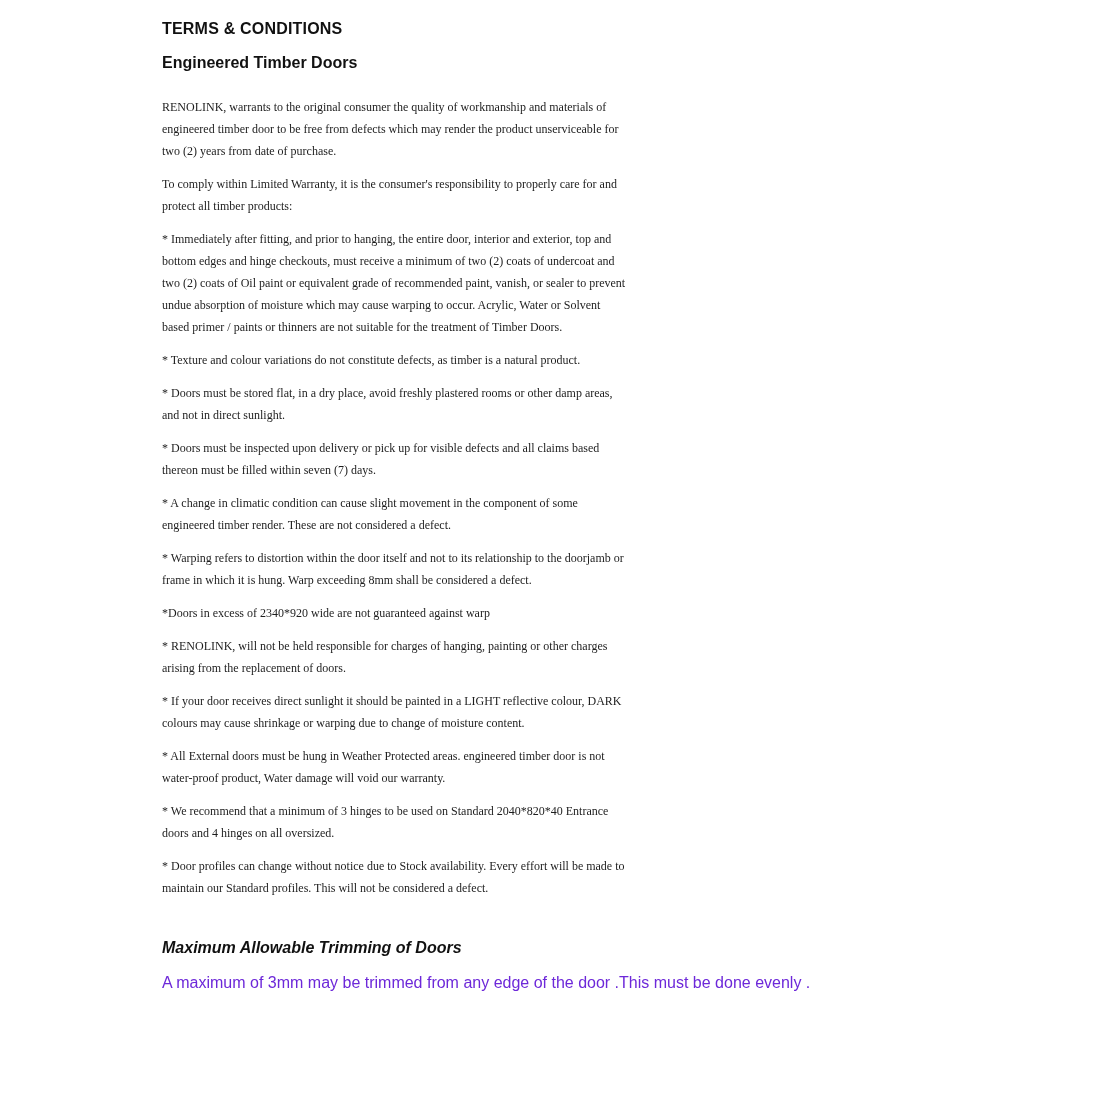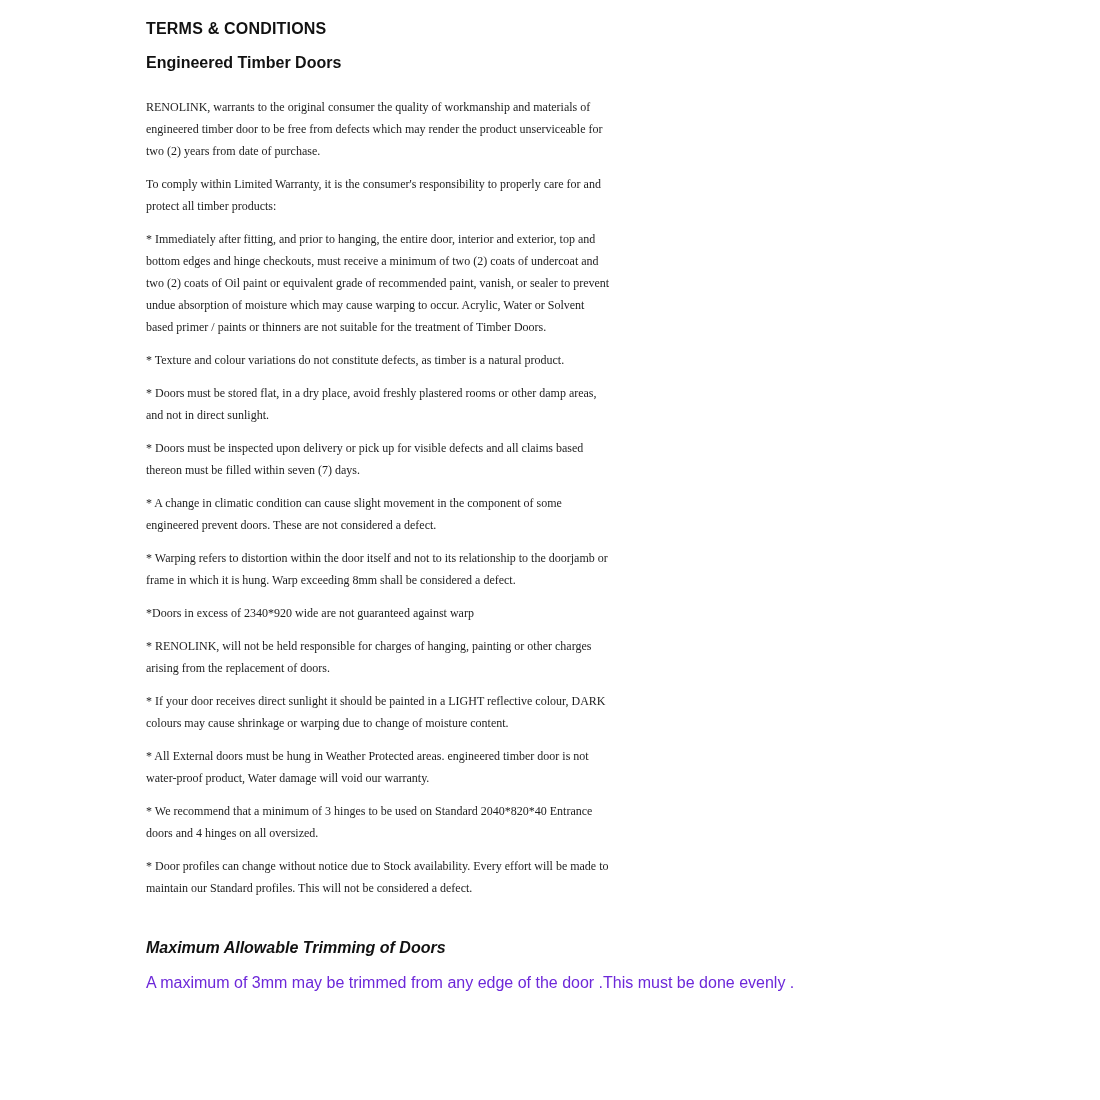--- a/index.html
+++ b/index.html
@@ -10,21 +10,21 @@
   body {
     width: 1100px;
     height: 1100px;
     position: relative;
     font-family: "Liberation Sans", "DejaVu Sans", sans-serif;
     color: #1d1d1d;
     -webkit-font-smoothing: antialiased;
   }
   .page {
     position: absolute;
-    left: 146px;
+    left: 162px;
     top: 18px;
     width: 785px;
   }
   .doc-title {
     font-size: 16px;
     line-height: 22px;
     font-weight: bold;
     color: #111111;
     letter-spacing: 0.2px;
     margin: 0 0 12px 0;
@@ -79,21 +79,21 @@
 bottom edges and hinge checkouts, must receive a minimum of two (2) coats of undercoat and
 two (2) coats of Oil paint or equivalent grade of recommended paint, vanish, or sealer to prevent
 undue absorption of moisture which may cause warping to occur. Acrylic, Water or Solvent
 based primer / paints or thinners are not suitable for the treatment of Timber Doors.</p>
   <p class="doc-paragraph">* Texture and colour variations do not constitute defects, as timber is a natural product.</p>
   <p class="doc-paragraph">* Doors must be stored flat, in a dry place, avoid freshly plastered rooms or other damp areas,
 and not in direct sunlight.</p>
   <p class="doc-paragraph">* Doors must be inspected upon delivery or pick up for visible defects and all claims based
 thereon must be filled within seven (7) days.</p>
   <p class="doc-paragraph">* A change in climatic condition can cause slight movement in the component of some
-engineered prevent doors. These are not considered a defect.</p>
+engineered timber render. These are not considered a defect.</p>
   <p class="doc-paragraph">* Warping refers to distortion within the door itself and not to its relationship to the doorjamb or
 frame in which it is hung. Warp exceeding 8mm shall be considered a defect.</p>
   <p class="doc-paragraph">*Doors in excess of 2340*920 wide are not guaranteed against warp</p>
   <p class="doc-paragraph">* RENOLINK, will not be held responsible for charges of hanging, painting or other charges
 arising from the replacement of doors.</p>
   <p class="doc-paragraph">* If your door receives direct sunlight it should be painted in a LIGHT reflective colour, DARK
 colours may cause shrinkage or warping due to change of moisture content.</p>
   <p class="doc-paragraph">* All External doors must be hung in Weather Protected areas. engineered timber door is not
 water-proof product, Water damage will void our warranty.</p>
   <p class="doc-paragraph">* We recommend that a minimum of 3 hinges to be used on Standard 2040*820*40 Entrance

